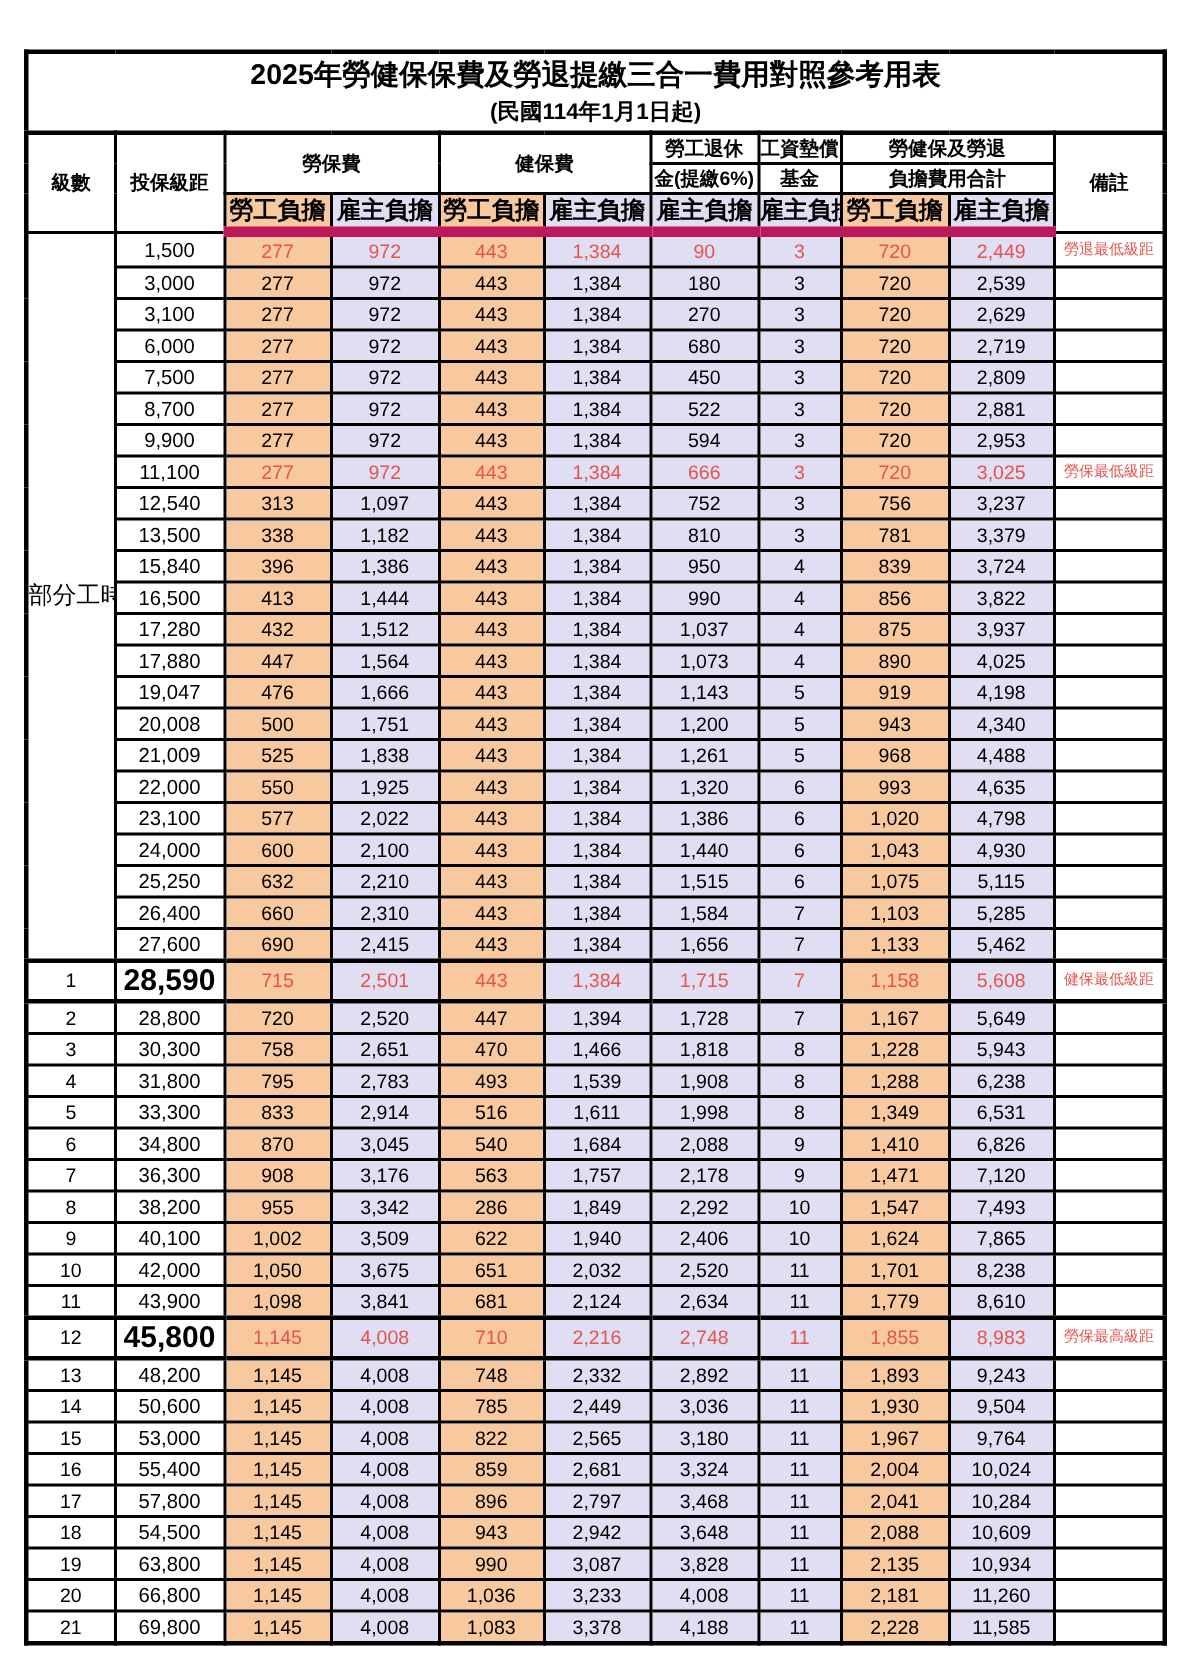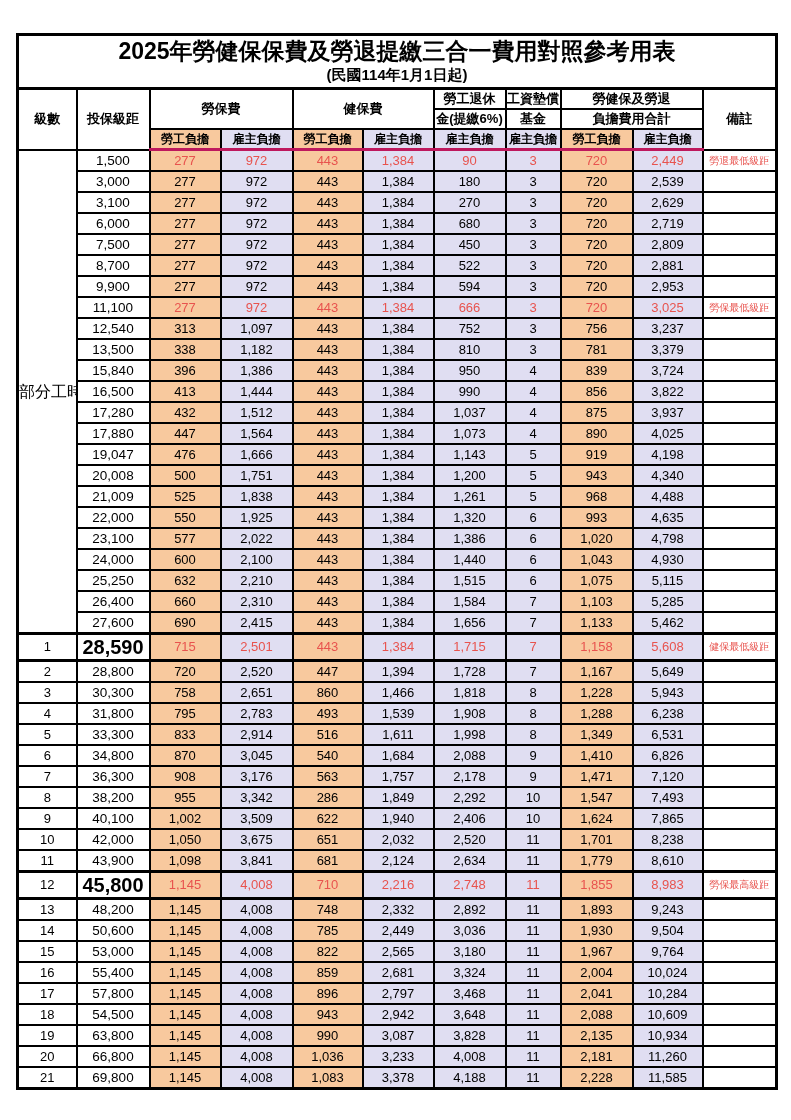--- a/index.html
+++ b/index.html
@@ -12,27 +12,27 @@
   table{
     border-collapse:collapse;table-layout:fixed;width:759px;
     border:3px solid #000;
   }
   th,td{
     border:2px solid #000;padding:0;text-align:center;vertical-align:middle;
     font-size:13px;white-space:nowrap;overflow:hidden;
   }
   
   .title-cell{height:51px;border-bottom:3px solid #000;background:#fff;}
-  .title-main{font-size:23px;font-weight:bold;line-height:26px;}
+  .title-main{font-size:19px;font-weight:bold;line-height:26px;}
   .title-sub{font-size:15px;font-weight:bold;line-height:21px;}
   
   thead th{font-weight:600;background:#fff;}
   .hrow1 th{height:18px;font-size:13px;}
   .hrow2 th{height:17px;font-size:13px;}
-  .hrow3 th{height:18px;font-size:12px;border-bottom:3px solid #be185d;}
+  .hrow3 th{height:18px;font-size:16px;border-bottom:7px solid #be185d;}
   .bg-emp{background:var(--emp-bg);}
   .bg-er{background:var(--er-bg);}
   
   tbody td{height:19px;line-height:19px;}
   tr.emph td{height:24px;line-height:24px;border-top:3px solid #000;border-bottom:3px solid #000;}
   td.level-cell{background:#fff;}
   td.part-time{font-size:16px;letter-spacing:0;}
   td.bracket{background:#fff;font-size:13.5px;}
   tr.emph td.bracket{font-size:20px;font-weight:bold;}
   td.note-cell{font-size:10px;color:var(--red-text);padding:0 1px;background:#fff;}
@@ -391,21 +391,21 @@
           <td class="bg-er">7</td>
           <td class="bg-emp">1,167</td>
           <td class="bg-er">5,649</td>
           <td class="note-cell"></td>
         </tr>
         <tr>
           <td class="level-cell">3</td>
           <td class="bracket">30,300</td>
           <td class="bg-emp">758</td>
           <td class="bg-er">2,651</td>
-          <td class="bg-emp">860</td>
+          <td class="bg-emp">470</td>
           <td class="bg-er">1,466</td>
           <td class="bg-er">1,818</td>
           <td class="bg-er">8</td>
           <td class="bg-emp">1,228</td>
           <td class="bg-er">5,943</td>
           <td class="note-cell"></td>
         </tr>
         <tr>
           <td class="level-cell">4</td>
           <td class="bracket">31,800</td>

